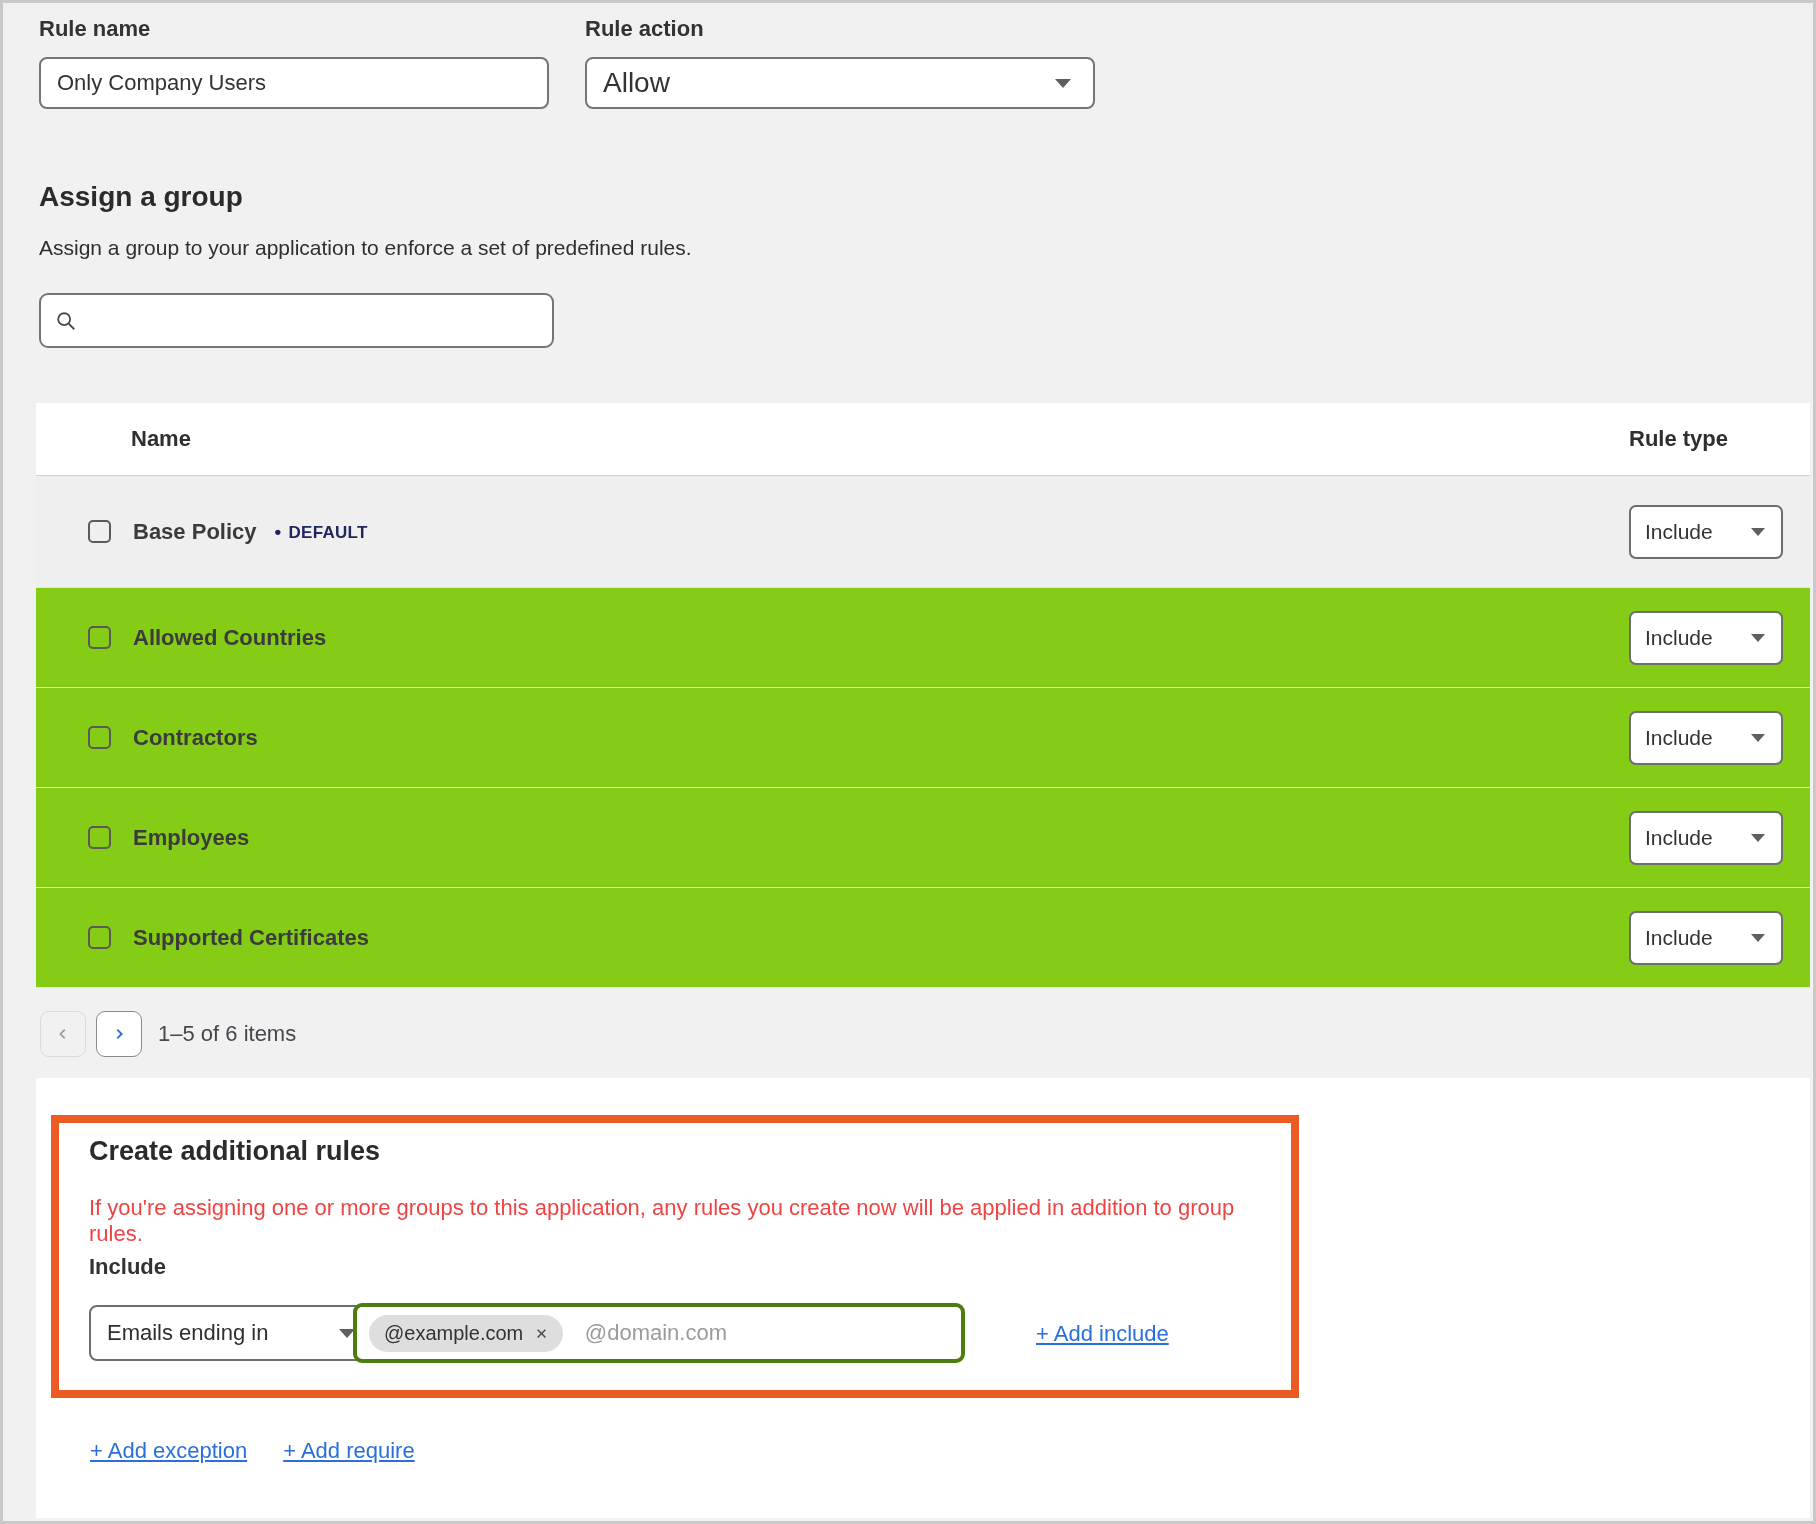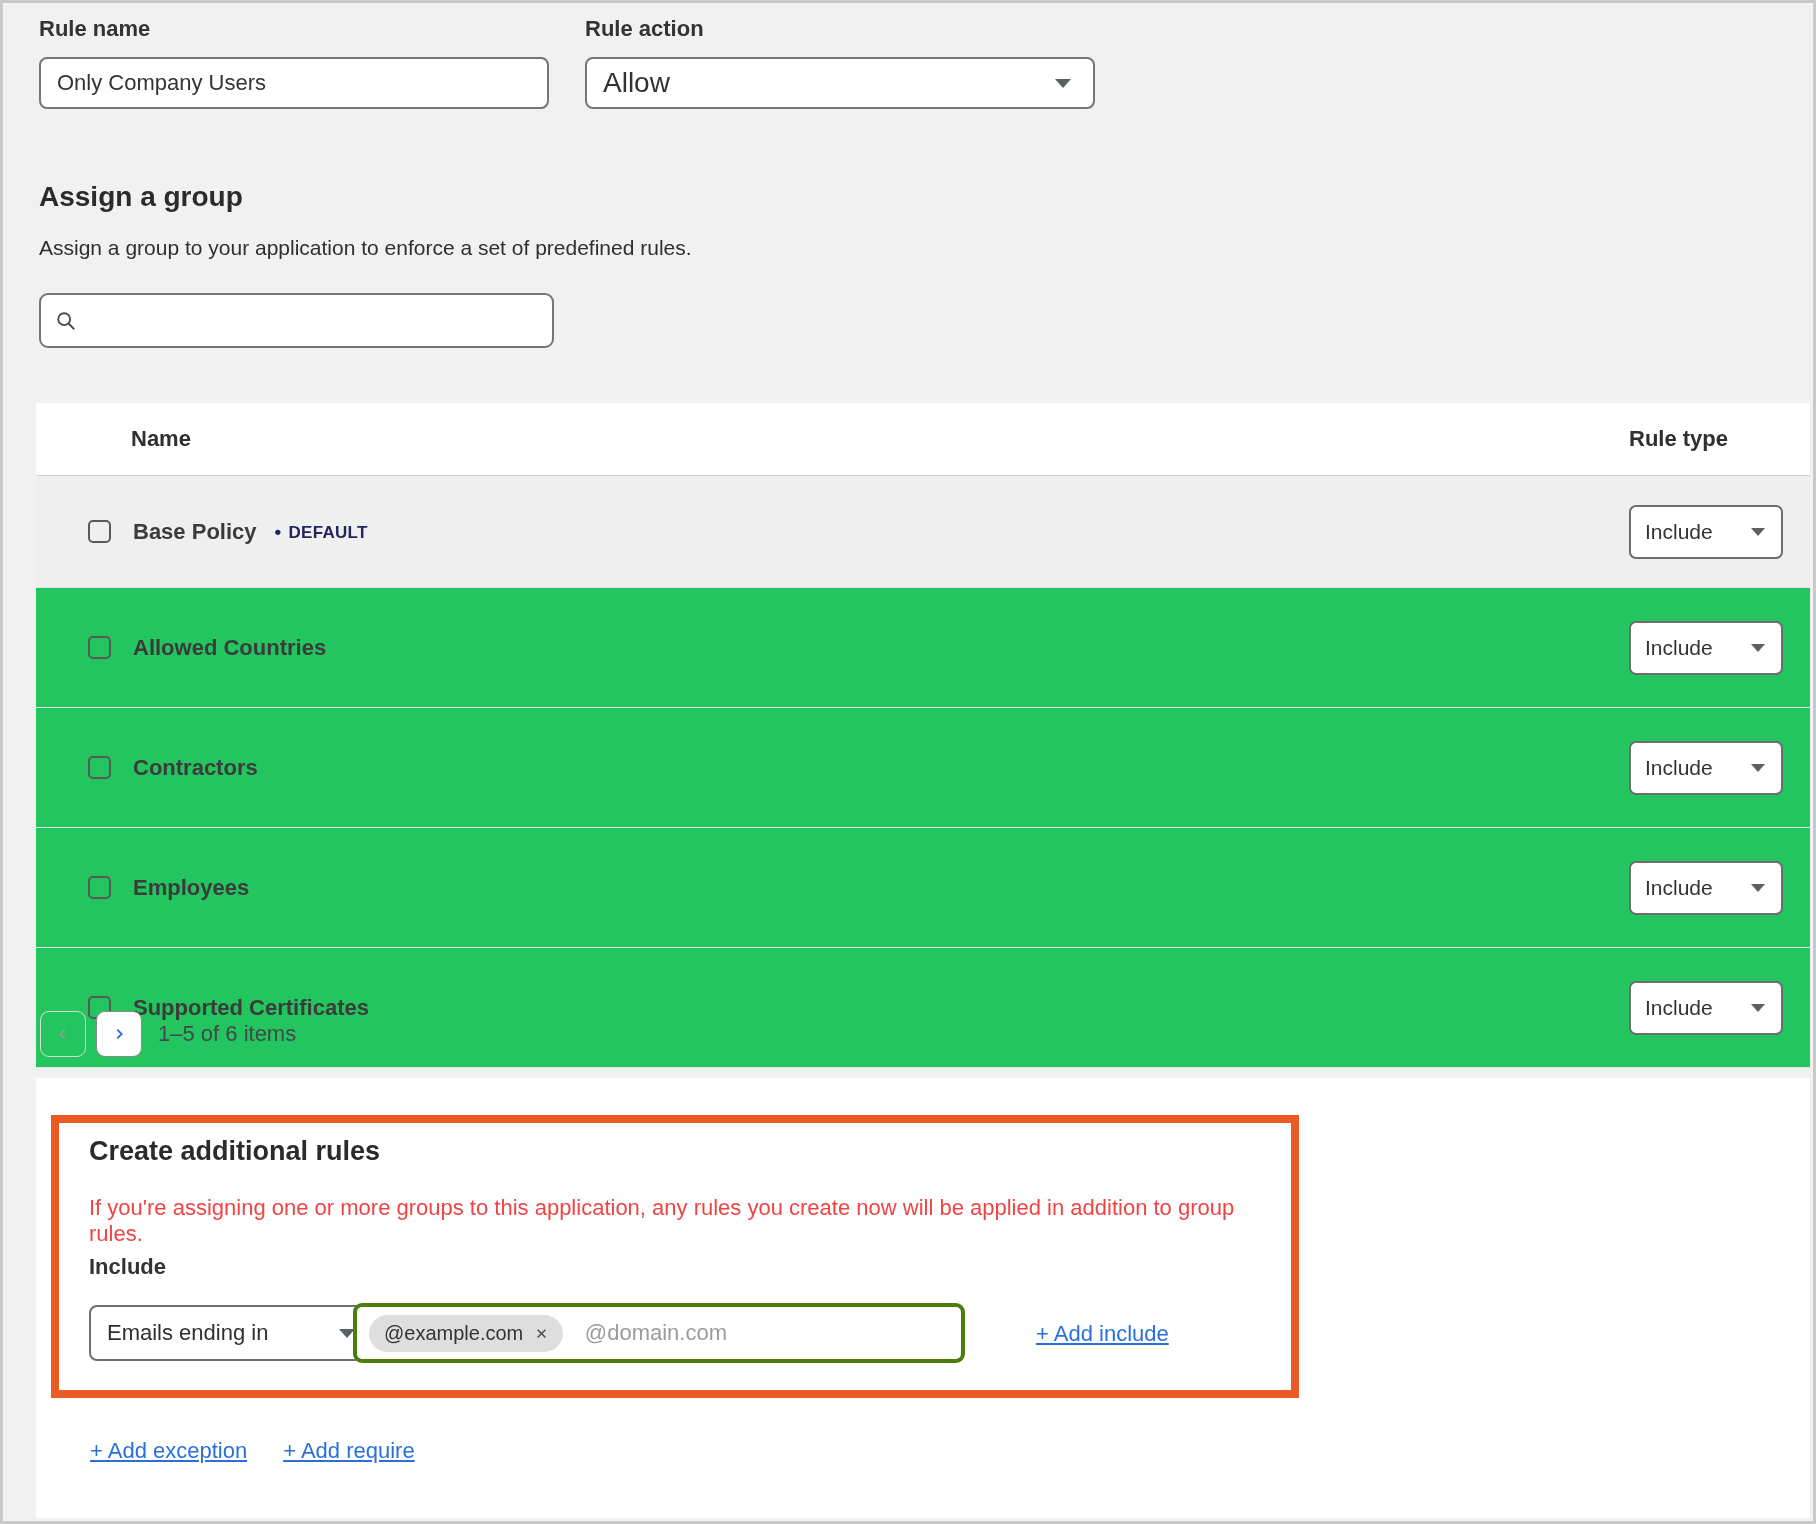--- a/index.html
+++ b/index.html
@@ -72,25 +72,25 @@
   }
   .thead {
     height: 73px;
     display: flex; align-items: center;
     padding-left: 63px; padding-right: 27px;
     border-bottom: 1px solid #d2d2d2;
   }
   .th-name { font-size: 22px; font-weight: 700; color: #2f2f2f; flex: 1; padding-left: 32px; }
   .th-ruletype { font-size: 22px; font-weight: 700; color: #2f2f2f; width: 154px; }
   .trow {
-    height: 120px;
+    height: 100px;
     display: flex; align-items: center;
     padding-left: 52px; padding-right: 27px;
     border-bottom: 1px solid #e4e4e4;
-    background: #22c55e;
+    background: #84cc16;
   }
   .trow.row-default { height: 112px; background: #efefef; }
   .checkbox {
     width: 23px; height: 23px;
     border: 2px solid #5a5a5a; border-radius: 5px;
     background: transparent; cursor: pointer;
     flex: none;
   }
   .row-name {
     font-size: 22px; font-weight: 700; color: #3b3b3b;

